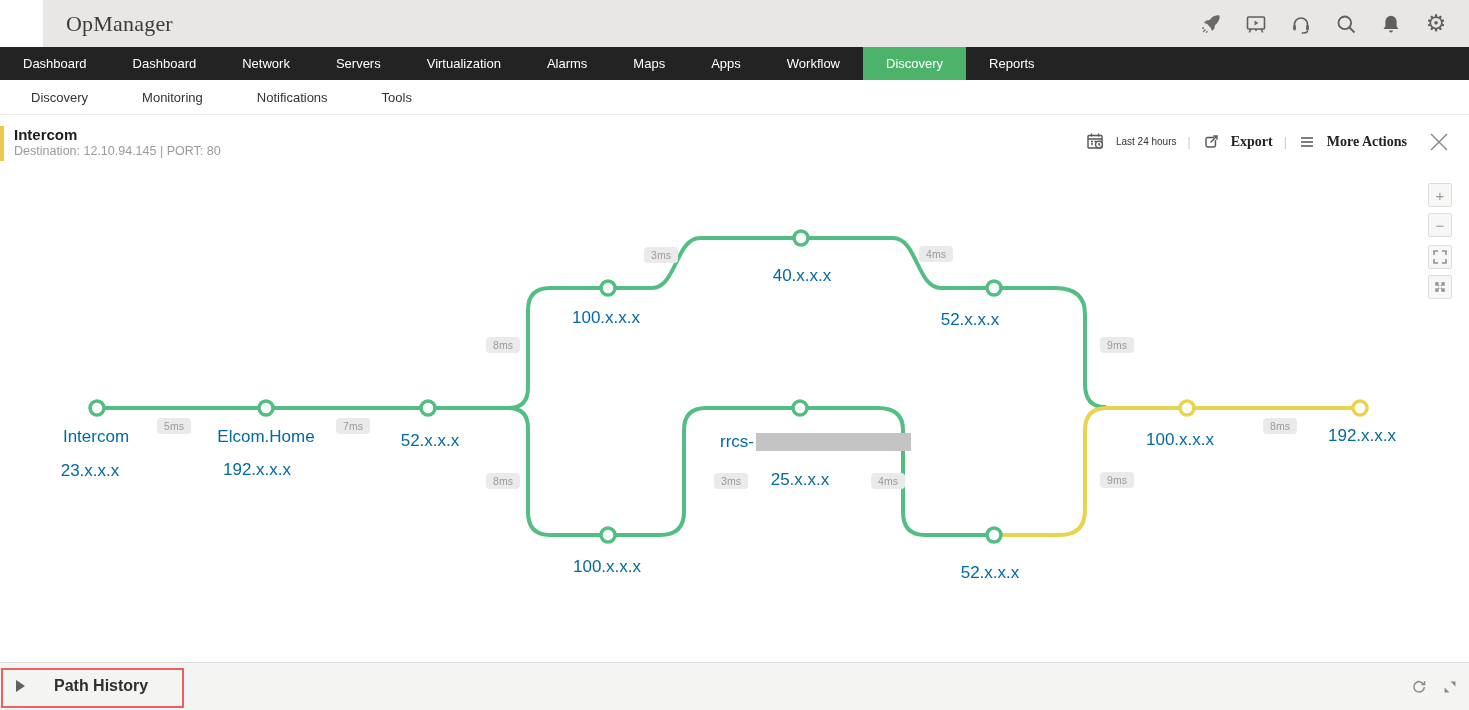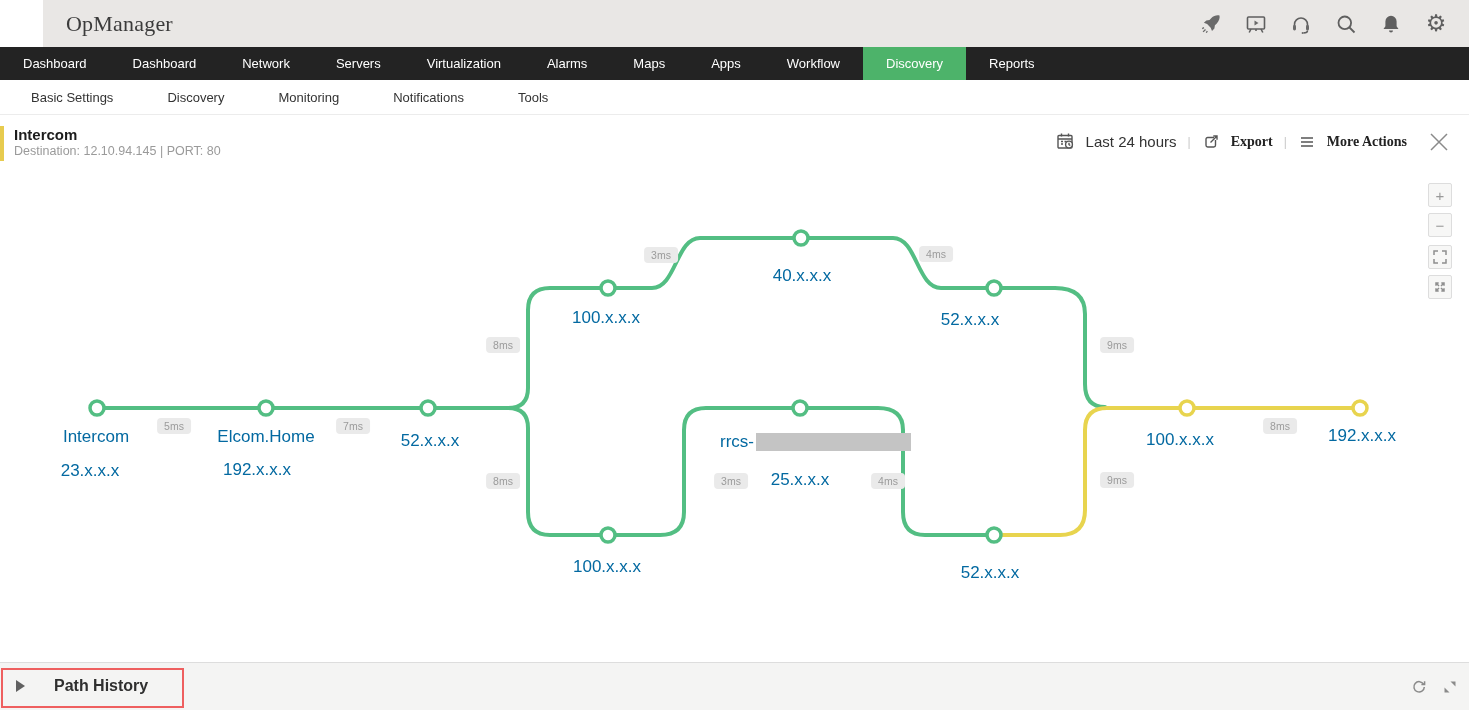--- a/index.html
+++ b/index.html
@@ -35,21 +35,21 @@
     background:#fff; border-bottom:1px solid #ececec; display:flex; align-items:stretch; padding-left:4px; }
   .subnav-item { display:flex; align-items:center; padding:0 27px; color:#333;
     font-size:13px; cursor:pointer; white-space:nowrap; }
 
   
   .view-header { position:absolute; left:0; top:115px; width:1469px; height:50px; background:#fff; }
   .title-accent { position:absolute; left:0; top:11px; width:4px; height:35px; background:var(--title-accent,#e7cb4f); }
   .view-title { position:absolute; left:14px; top:11px; font-size:15px; font-weight:bold; color:#1d1d1d; }
   .view-subtitle { position:absolute; left:14px; top:29px; font-size:12.5px; color:#9a9a9a; }
   .view-toolbar { position:absolute; right:62px; top:17px; display:flex; align-items:center; gap:11px; }
-  .toolbar-label { font-size:15px; color:#333; cursor:pointer; }
+  .toolbar-label { font-size:10px; color:#333; cursor:pointer; }
   .toolbar-strong { font-family:"Liberation Serif", serif; font-weight:bold; font-size:14px; color:#222; cursor:pointer; }
   .toolbar-sep { color:#c9c9c9; font-size:12px; }
   .view-toolbar svg { stroke:#555; fill:none; stroke-width:1.4; }
   .close-btn { position:absolute; right:17px; top:14px; width:26px; height:26px;
     display:flex; align-items:center; justify-content:center; cursor:pointer; }
   .close-btn svg { stroke:#8a8a8a; stroke-width:1.5; }
 
   
   .map-layer { position:absolute; left:0; top:0; width:1469px; height:710px; }
   .map-layer svg.edges { position:absolute; left:0; top:0; pointer-events:none; }
@@ -141,21 +141,20 @@
   <div class="nav-item">Virtualization</div>
   <div class="nav-item">Alarms</div>
   <div class="nav-item">Maps</div>
   <div class="nav-item">Apps</div>
   <div class="nav-item">Workflow</div>
   <div class="nav-item active">Discovery</div>
   <div class="nav-item">Reports</div>
 </div>
 
 <div class="subnav">
-  <div class="subnav-item">Basic Settings</div>
   <div class="subnav-item">Discovery</div>
   <div class="subnav-item">Monitoring</div>
   <div class="subnav-item">Notifications</div>
   <div class="subnav-item">Tools</div>
 </div>
 
 <div class="view-header">
   <div class="title-accent"></div>
   <div class="view-title">Intercom</div>
   <div class="view-subtitle">Destination: 12.10.94.145 | PORT: 80</div>

